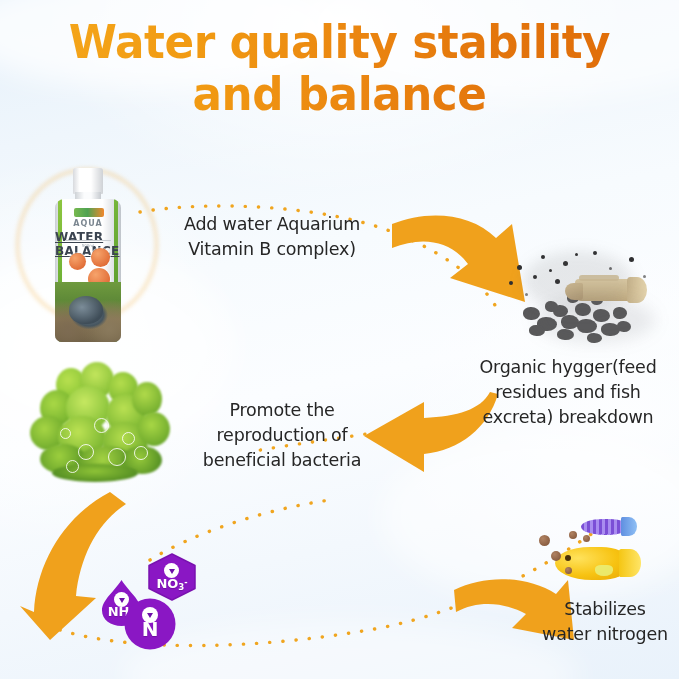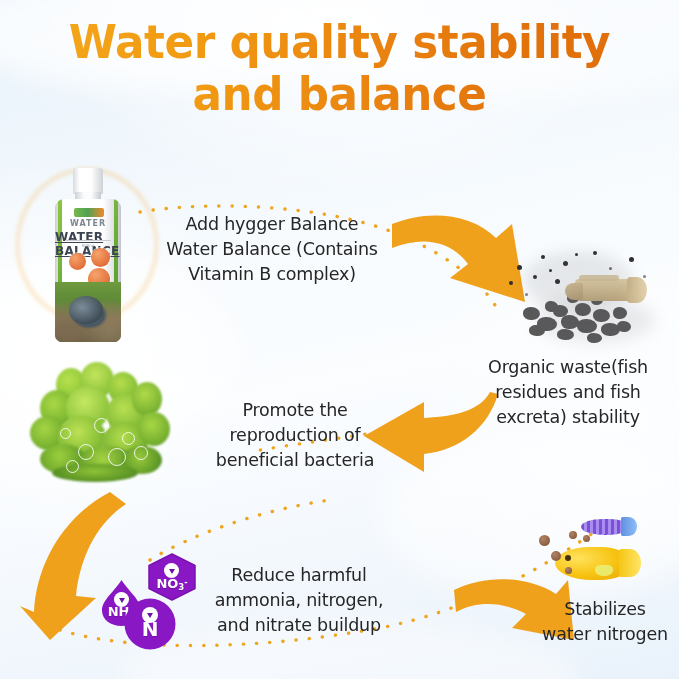--- a/index.html
+++ b/index.html
@@ -190,34 +190,33 @@
   </svg>
 
   <div class="glow-ring"></div>
   <div id="bottle">
     <div class="cap"></div>
     <div class="neck"></div>
     <div class="body">
       <div class="lbl-greenbar"></div>
       <div class="lbl-greenbar r"></div>
       <div class="logo"></div>
-      <div class="aqua">WATER</div>
+      <div class="aqua">AQUA</div>
       <div class="wb">WATER BALANCE</div>
       <div class="wb-rule"></div>
       <div class="ml">500ml</div>
       <div class="badge b1"></div>
       <div class="badge b2"></div>
       <div class="badge b3"></div>
       <div class="photo"></div>
     </div>
   </div>
 
   <div class="txt" style="left:141px;top:212px;width:262px;">
-    <span>Add hygger Balance</span>
-    <span>Water Balance (Contains</span>
+    <span>Add water Aquarium</span>
     <span>Vitamin B complex)</span>
   </div>
 
   <div id="waste">
 
     <div class="rock" style="left:18px;top:62px;width:17px;height:13px;"></div>
     <div class="rock" style="left:32px;top:72px;width:20px;height:14px;"></div>
     <div class="rock" style="left:48px;top:60px;width:15px;height:12px;"></div>
     <div class="rock" style="left:40px;top:56px;width:13px;height:11px;"></div>
     <div class="rock" style="left:56px;top:70px;width:18px;height:14px;"></div>
@@ -254,23 +253,23 @@
     <div class="speck" style="left:70px;top:8px;width:3px;height:3px;"></div>
     <div class="speck" style="left:104px;top:22px;width:3px;height:3px;opacity:.7;"></div>
     <div class="speck" style="left:138px;top:30px;width:3px;height:3px;opacity:.6;"></div>
     <div class="speck" style="left:20px;top:48px;width:3px;height:3px;opacity:.6;"></div>
 
     <div class="streak" style="left:18px;top:6px;width:110px;height:60px;background:rgba(90,90,95,.13);filter:blur(7px);"></div>
     <div class="streak" style="left:30px;top:52px;width:120px;height:46px;background:rgba(90,90,95,.12);filter:blur(8px);"></div>
   </div>
 
   <div class="txt" style="left:460px;top:355px;width:216px;">
-    <span>Organic waste(fish</span>
+    <span>Organic hygger(feed</span>
     <span>residues and fish</span>
-    <span>excreta) stability</span>
+    <span>excreta) breakdown</span>
   </div>
 
   <div id="plant">
     <div class="leafblob" style="left:34px;top:8px;width:30px;height:34px;background:radial-gradient(circle at 40% 35%,#b8e04f,#79bb2c);"></div>
     <div class="leafblob" style="left:58px;top:2px;width:34px;height:36px;background:radial-gradient(circle at 45% 35%,#c2e55c,#74b42b);"></div>
     <div class="leafblob" style="left:86px;top:12px;width:30px;height:32px;background:radial-gradient(circle at 42% 35%,#b4dd4d,#6cae28);"></div>
     <div class="leafblob" style="left:18px;top:30px;width:34px;height:36px;background:radial-gradient(circle at 40% 38%,#a9d846,#63a526);"></div>
     <div class="leafblob" style="left:44px;top:26px;width:44px;height:44px;background:radial-gradient(circle at 42% 36%,#c6e861,#6fb32a);"></div>
     <div class="leafblob" style="left:84px;top:34px;width:40px;height:40px;background:radial-gradient(circle at 44% 36%,#b9e052,#68aa28);"></div>
     <div class="leafblob" style="left:110px;top:22px;width:30px;height:34px;background:radial-gradient(circle at 42% 36%,#b0da4a,#5f9f25);"></div>
@@ -284,21 +283,21 @@
     <div class="leafblob" style="left:30px;top:104px;width:86px;height:18px;background:radial-gradient(ellipse at 50% 40%,#8ec337,#3f7b1b);"></div>
     <div class="bub" style="left:72px;top:58px;width:13px;height:13px;"></div>
     <div class="bub" style="left:100px;top:72px;width:11px;height:11px;"></div>
     <div class="bub" style="left:56px;top:84px;width:14px;height:14px;"></div>
     <div class="bub" style="left:86px;top:88px;width:16px;height:16px;"></div>
     <div class="bub" style="left:112px;top:86px;width:12px;height:12px;"></div>
     <div class="bub" style="left:44px;top:100px;width:11px;height:11px;"></div>
     <div class="bub" style="left:38px;top:68px;width:9px;height:9px;"></div>
   </div>
 
-  <div class="txt" style="left:198px;top:398px;width:194px;">
+  <div class="txt" style="left:185px;top:398px;width:194px;">
     <span>Promote the</span>
     <span>reproduction of</span>
     <span>beneficial bacteria</span>
   </div>
 
   <div class="mol" style="left:99px;top:579px;width:45px;height:48px;">
     <svg class="glyph" viewBox="0 0 45 48">
       <path d="M22.5,1 C30,13 42,21 42,31.5 C42,40.6 33.3,47 22.5,47 C11.7,47 3,40.6 3,31.5 C3,21 15,13 22.5,1 Z" fill="#8a17c4"></path>
     </svg>
     <div class="arrow-dot" style="left:15px;top:13px;width:15px;height:15px;"></div>
@@ -320,25 +319,20 @@
   <div class="mol" style="left:123px;top:597px;width:54px;height:54px;">
     <svg class="glyph" viewBox="0 0 54 54">
       <circle cx="27" cy="27" r="25.5" fill="#8a17c4"></circle>
     </svg>
     <div class="arrow-dot" style="left:19px;top:10px;width:16px;height:16px;"></div>
     <div class="label" style="bottom:10px;font-size:20px;">
       <span>N</span>
     </div>
   </div>
 
-  <div class="txt" style="left:197px;top:563px;width:204px;">
-    <span>Reduce harmful</span>
-    <span>ammonia, nitrogen,</span>
-    <span>and nitrate buildup</span>
-  </div>
 
   <div id="fish">
 
     <div style="position:absolute;left:46px;top:14px;width:46px;height:16px;
                 border-radius:52% 40% 44% 56%;
                 background:repeating-linear-gradient(92deg,#7b4fd6 0 3px,#a98df0 3px 6px);"></div>
     <div style="position:absolute;left:86px;top:12px;width:16px;height:19px;
                 border-radius:10% 55% 55% 10%;
                 background:linear-gradient(90deg,#5f8fe0,#8fc0f5);"></div>
 

